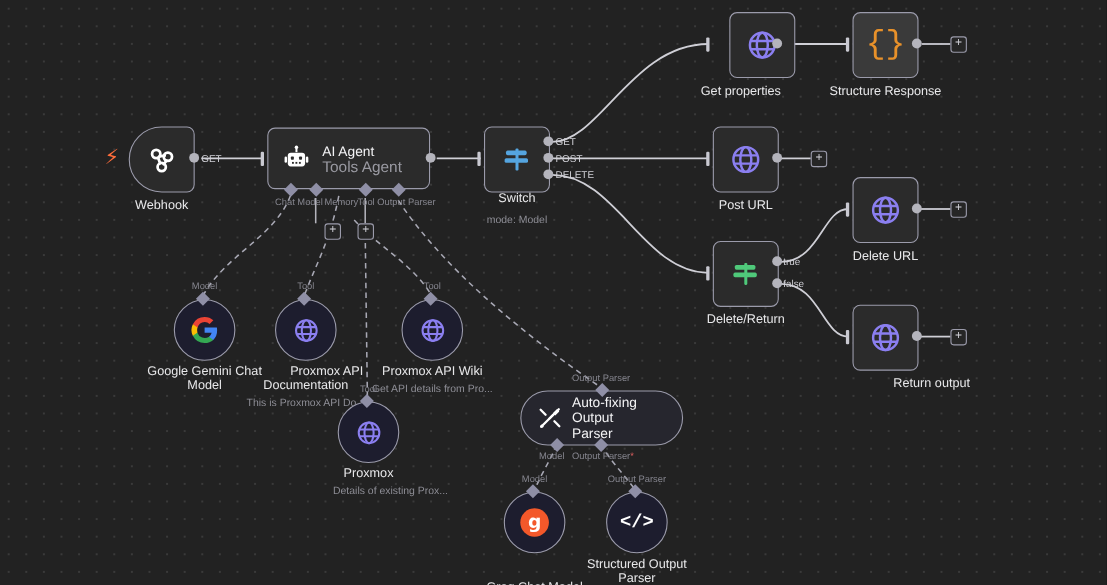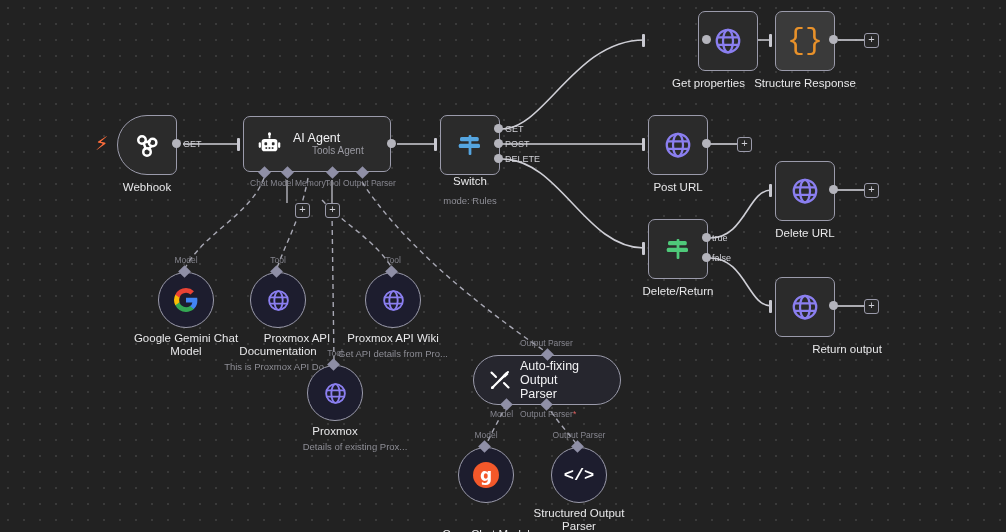--- a/index.html
+++ b/index.html
@@ -44,21 +44,21 @@
   }
   .caption{
     position:absolute;left:50%;transform:translateX(-50%);
     color:#e8e8ea;font-size:11.5px;white-space:nowrap;text-align:center;line-height:13px;
   }
   .subcap{
     position:absolute;left:50%;transform:translateX(-50%);
     color:#8e8e96;font-size:9.5px;white-space:nowrap;text-align:center;line-height:12px;
   }
   .ntitle{color:#f2f2f4;font-size:12.5px;line-height:14px;}
-  .nsub{color:#9a9aa2;font-size:10px;line-height:12px;margin-left:19px;}
+  .nsub{color:#9a9aa2;font-size:14px;line-height:12px;}
   .ntext{margin-left:10px;}
 
   
   .dot{position:absolute;width:9px;height:9px;border-radius:50%;background:#b4b4bc;}
   .inbar{position:absolute;width:3px;height:13px;background:#c9c9d1;border-radius:1px;}
   .diamond{position:absolute;width:9px;height:9px;background:#8f8fa6;transform:rotate(45deg);}
   .plus{
     position:absolute;width:13px;height:13px;border:1px solid #9b9bab;border-radius:3px;
     background:#262626;color:#cfcfd6;font-size:11px;line-height:11px;text-align:center;
   }
@@ -194,31 +194,31 @@
     <div class="sq">
       <svg class="ico" width="30" height="30" viewBox="0 0 24 24">
         <g fill="#55a5e0">
           <rect x="4" y="5.5" width="15" height="3.4" rx="1.2"></rect>
           <rect x="3" y="11" width="17" height="3.4" rx="1.2"></rect>
           <rect x="10.9" y="4" width="2.2" height="16" rx="0.8"></rect>
         </g>
       </svg>
     </div>
     <div class="caption" style="top:60px;">Switch</div>
-    <div class="subcap" style="top:80px;">mode: Rules</div>
+    <div class="subcap" style="top:80px;">mode: Model</div>
   </div>
   <div class="inbar" style="left:434px;top:138px;"></div>
   <div class="dot" style="left:494px;top:124px;"></div>
   <div class="dot" style="left:494px;top:139px;"></div>
   <div class="dot" style="left:494px;top:154px;"></div>
   <div class="portlbl" style="left:505px;top:124px;">GET</div>
   <div class="portlbl" style="left:505px;top:139px;">POST</div>
   <div class="portlbl" style="left:505px;top:154px;">DELETE</div>
 
-  <div class="node" style="left:659px;top:11px;padding-left:39px;">
+  <div class="node" style="left:624px;top:11px;padding-left:39px;">
     <div class="sq">
       <svg class="ico" width="30" height="30" viewBox="0 0 24 24">
         <g fill="none" stroke="#8b7ff0" stroke-width="1.8">
           <circle cx="12" cy="12" r="9"></circle>
           <ellipse cx="12" cy="12" rx="4" ry="9"></ellipse>
           <path d="M3.2,9 H20.8 M3.2,15 H20.8"></path>
         </g>
       </svg>
     </div>
     <div class="caption" style="top:66px;">Get properties</div>

